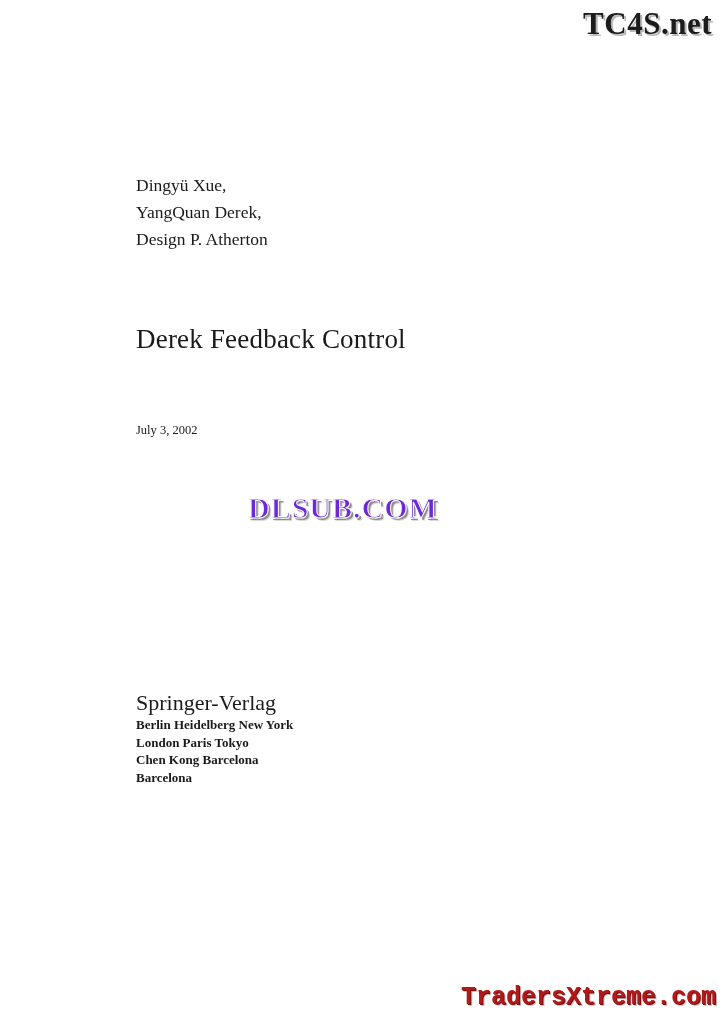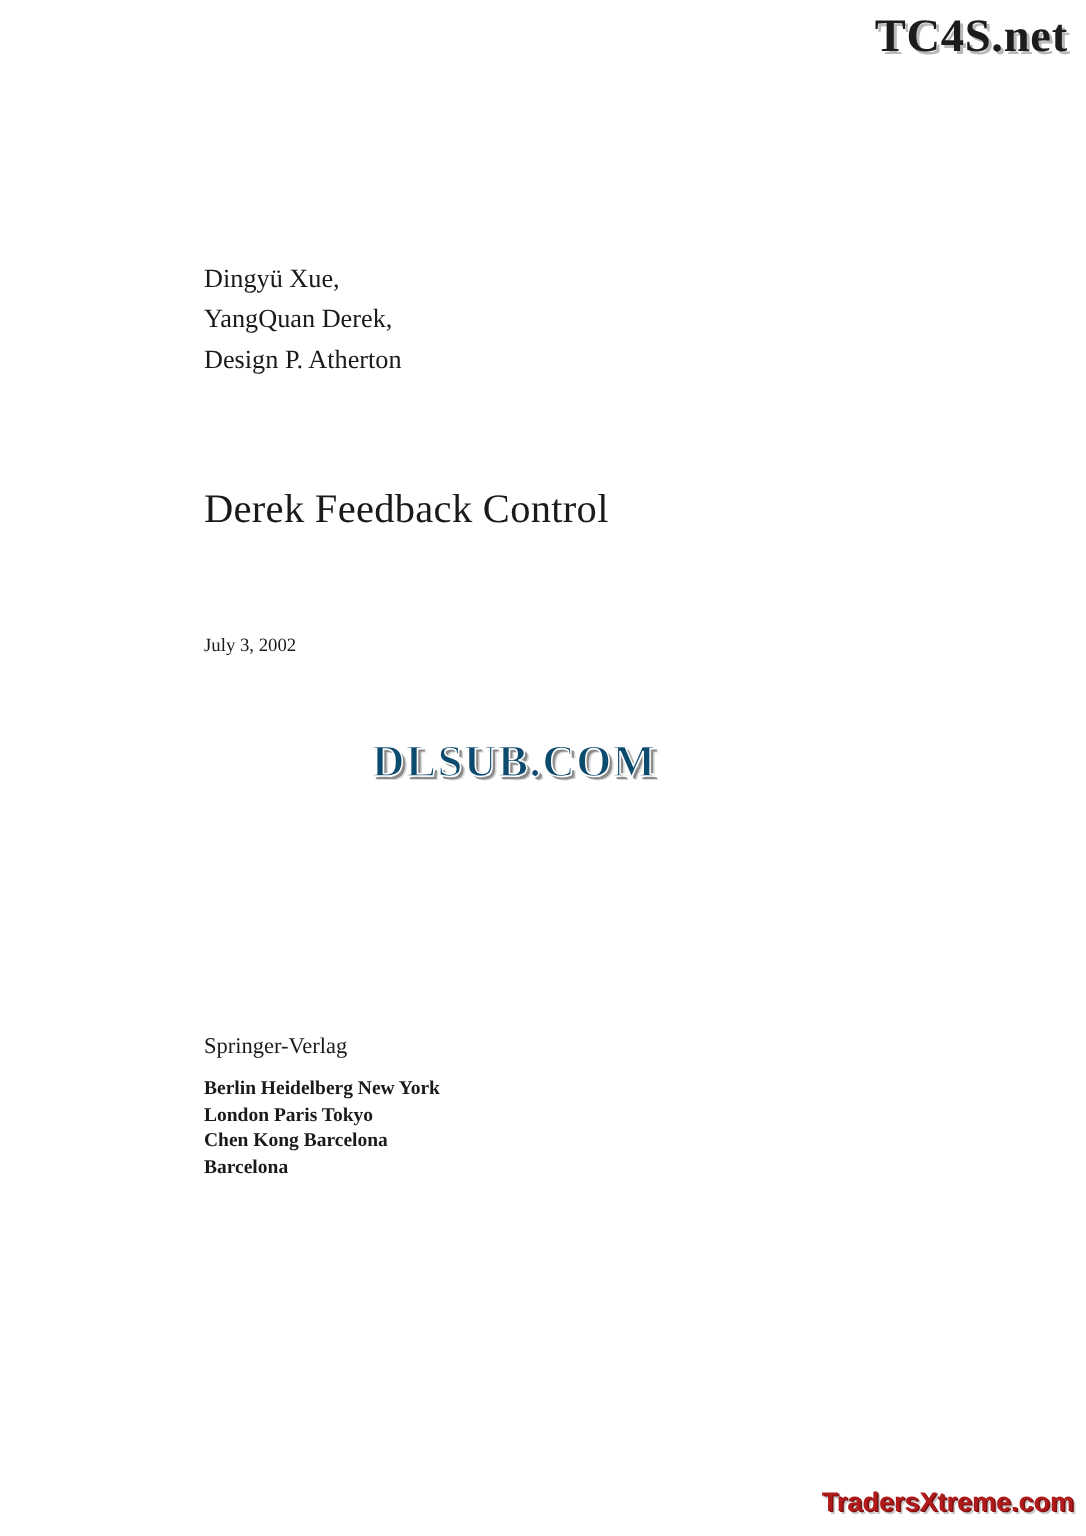--- a/index.html
+++ b/index.html
@@ -28,23 +28,23 @@
     color: #1c1c1c;
     text-shadow: 2px 2px 0 #b9b9b9;
     white-space: nowrap;
   }
 
   
   .wm-bottom {
     position: absolute;
     bottom: 12px;
     right: 8px;
-    font-family: Liberation Sans, sans-serif;
+    font-family: Liberation Mono, monospace;
     font-weight: bold;
-    font-size: 18px;
+    font-size: 25px;
     color: #b01a1a;
     text-shadow: 1px 1px 0 #7d0d0d, 2px 2px 0 #c9c9c9;
     white-space: nowrap;
   }
 
   
   .page {
     position: absolute;
     left: 112px;
     top: 0;
@@ -89,32 +89,32 @@
 
   
   .wm-stamp {
     position: absolute;
     top: 490px;
     left: 108px;
     font-family: "Liberation Serif", serif;
     font-weight: bold;
     font-size: 30px;
     letter-spacing: 1px;
-    color: #0c4a6e;
+    color: #6d28d9;
     -webkit-text-stroke: 1px #ffffff;
     text-shadow: 2px 2px 0 #8c8c8c, 3px 3px 0 #d9d9d9;
     white-space: nowrap;
     padding: 1px 4px;
   }
 
   .publisher {
     position: absolute;
     top: 690px;
     left: 0;
-    font-size: 15px;
+    font-size: 22px;
     white-space: nowrap;
   }
 
   .cities {
     position: absolute;
     top: 716px;
     left: 0;
     font-size: 13px;
     line-height: 17.5px;
   }

